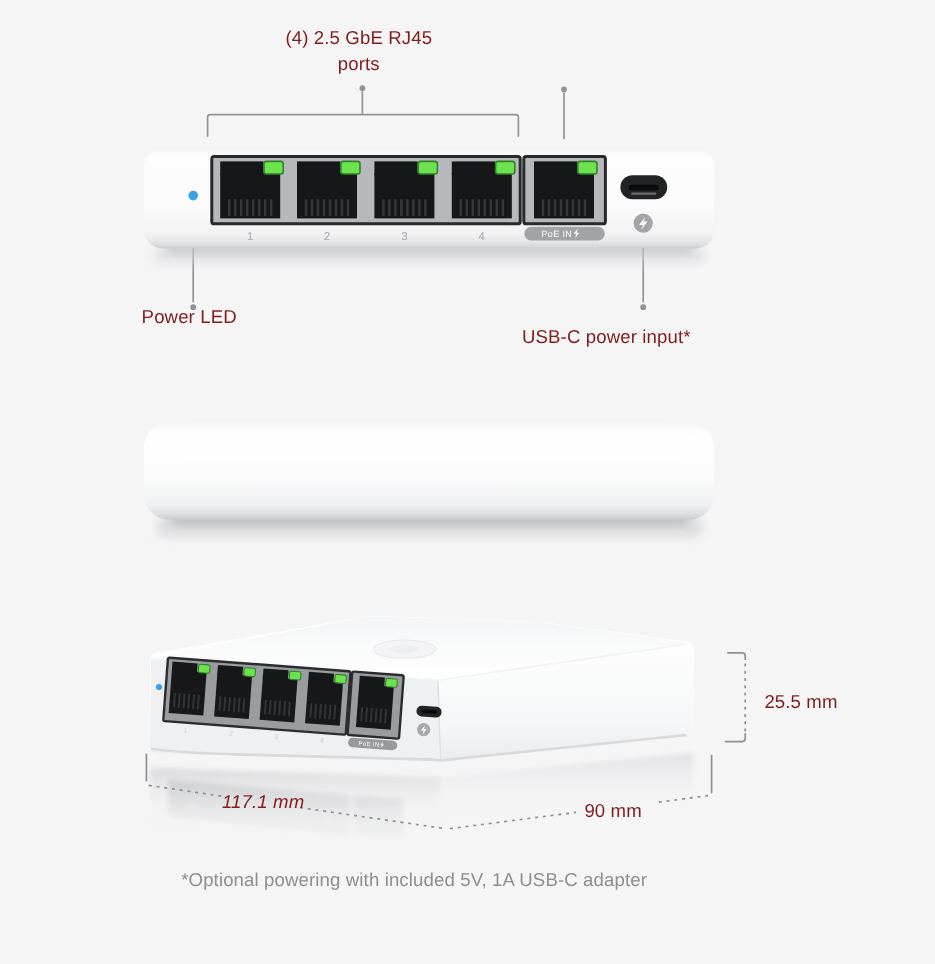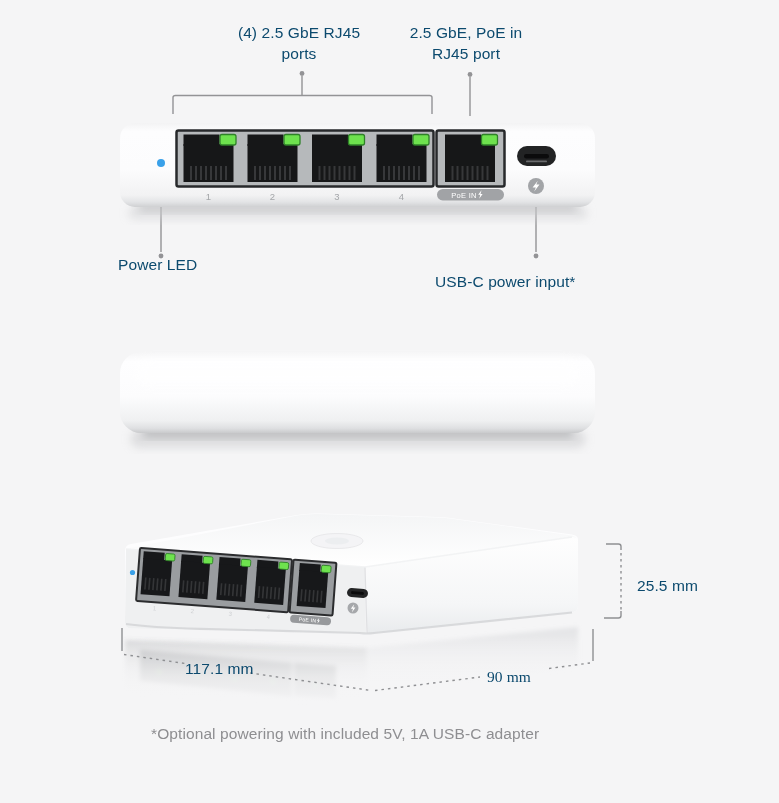--- a/index.html
+++ b/index.html
@@ -3,21 +3,21 @@
 <meta charset="utf-8">
 <style>
   html,body{margin:0;padding:0;background:#f5f5f6;}
   .stage{
     position:relative;width:779px;height:803px;overflow:hidden;
     background:#f5f5f6;
     font-family:"Liberation Sans",sans-serif;
   }
   svg.art{position:absolute;left:0;top:0;width:779px;height:803px;display:block;}
   .lbl{
-    position:absolute;color:#0c4a6e;font-size:15.5px;line-height:21px;
+    position:absolute;color:#7f1d1d;font-size:15.5px;line-height:21px;
     white-space:pre-line;letter-spacing:.1px;
   }
   .lbl.center{text-align:center;}
   .lbl.muted{color:#8e8e91;}
   .t-portnum{font-size:9.5px;fill:#a4a6a9;}
   .t-portnum-iso{font-size:6px;fill:#cbcdd0;opacity:.9;}
   .t-pill{font-size:7.5px;fill:#ffffff;letter-spacing:.3px;}
   .t-pill-iso{font-size:5.2px;fill:#ffffff;letter-spacing:.2px;}
 </style>
 </head>
@@ -249,28 +249,26 @@
     <path d="M250,673 L371,690.5" stroke-dasharray="2.5 4"></path>
     <path d="M375,690.5 L480,677" stroke-dasharray="2.5 4"></path>
     <path d="M549,668.5 L590,663" stroke-dasharray="2.5 4"></path>
     <path d="M593,661 V629"></path>
   </g>
 </svg>
 
 <div class="lbl center" style="left:209px;top:22px;width:180px;">(4) 2.5 GbE RJ45
 ports</div>
 
-<div class="lbl center" style="left:386px;top:22px;width:160px;">2.5 GbE, PoE in
-RJ45 port</div>
 
 <div class="lbl" style="left:118px;top:254px;">Power LED</div>
 
 <div class="lbl" style="left:435px;top:271px;">USB-C power input*</div>
 
 <div class="lbl" style="left:637px;top:575px;">25.5 mm</div>
 
-<div class="lbl" style="left:185px;top:658px;">117.1 mm</div>
-
-<div class="lbl" style="left:487px;top:666px;font-family:Liberation Serif, serif;">90 mm</div>
+<div class="lbl" style="left:185px;top:658px;font-style:italic;">117.1 mm</div>
+
+<div class="lbl" style="left:487px;top:666px;">90 mm</div>
 
 <div class="lbl muted" style="left:131px;top:723px;margin-left:20px;">*Optional powering with included 5V, 1A USB-C adapter</div>
 
 </div>
 
 </body></html>

